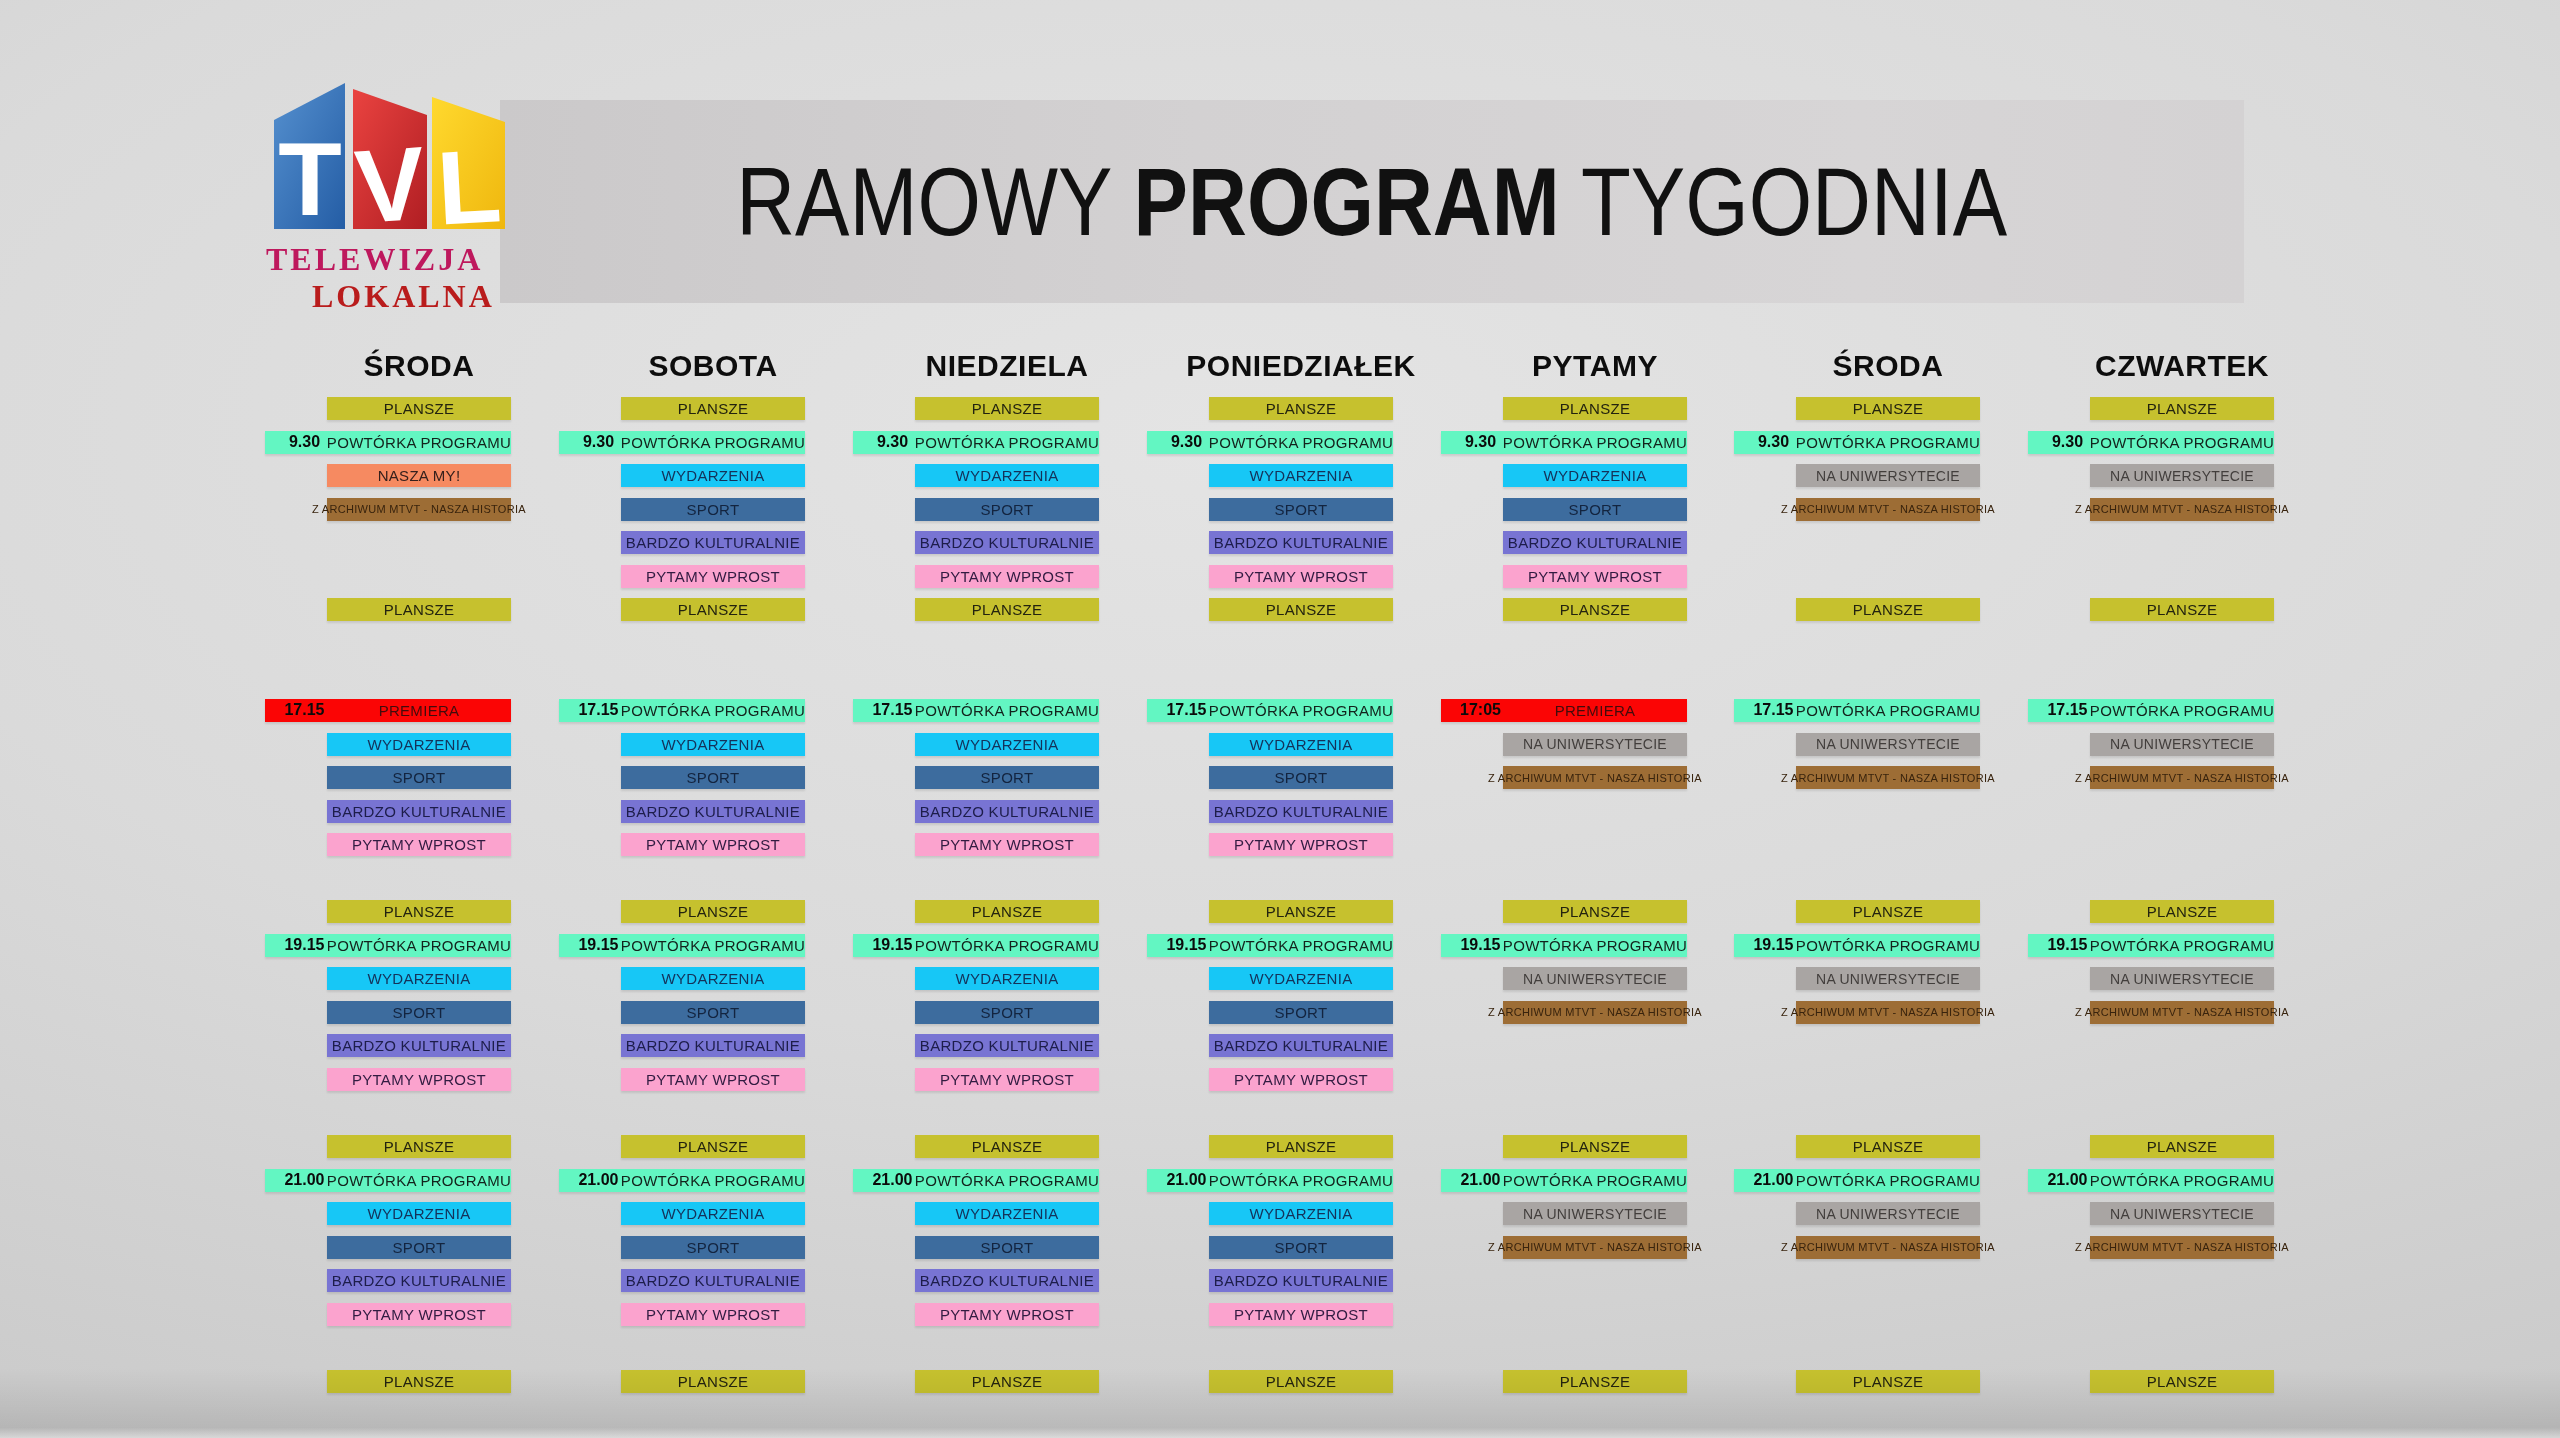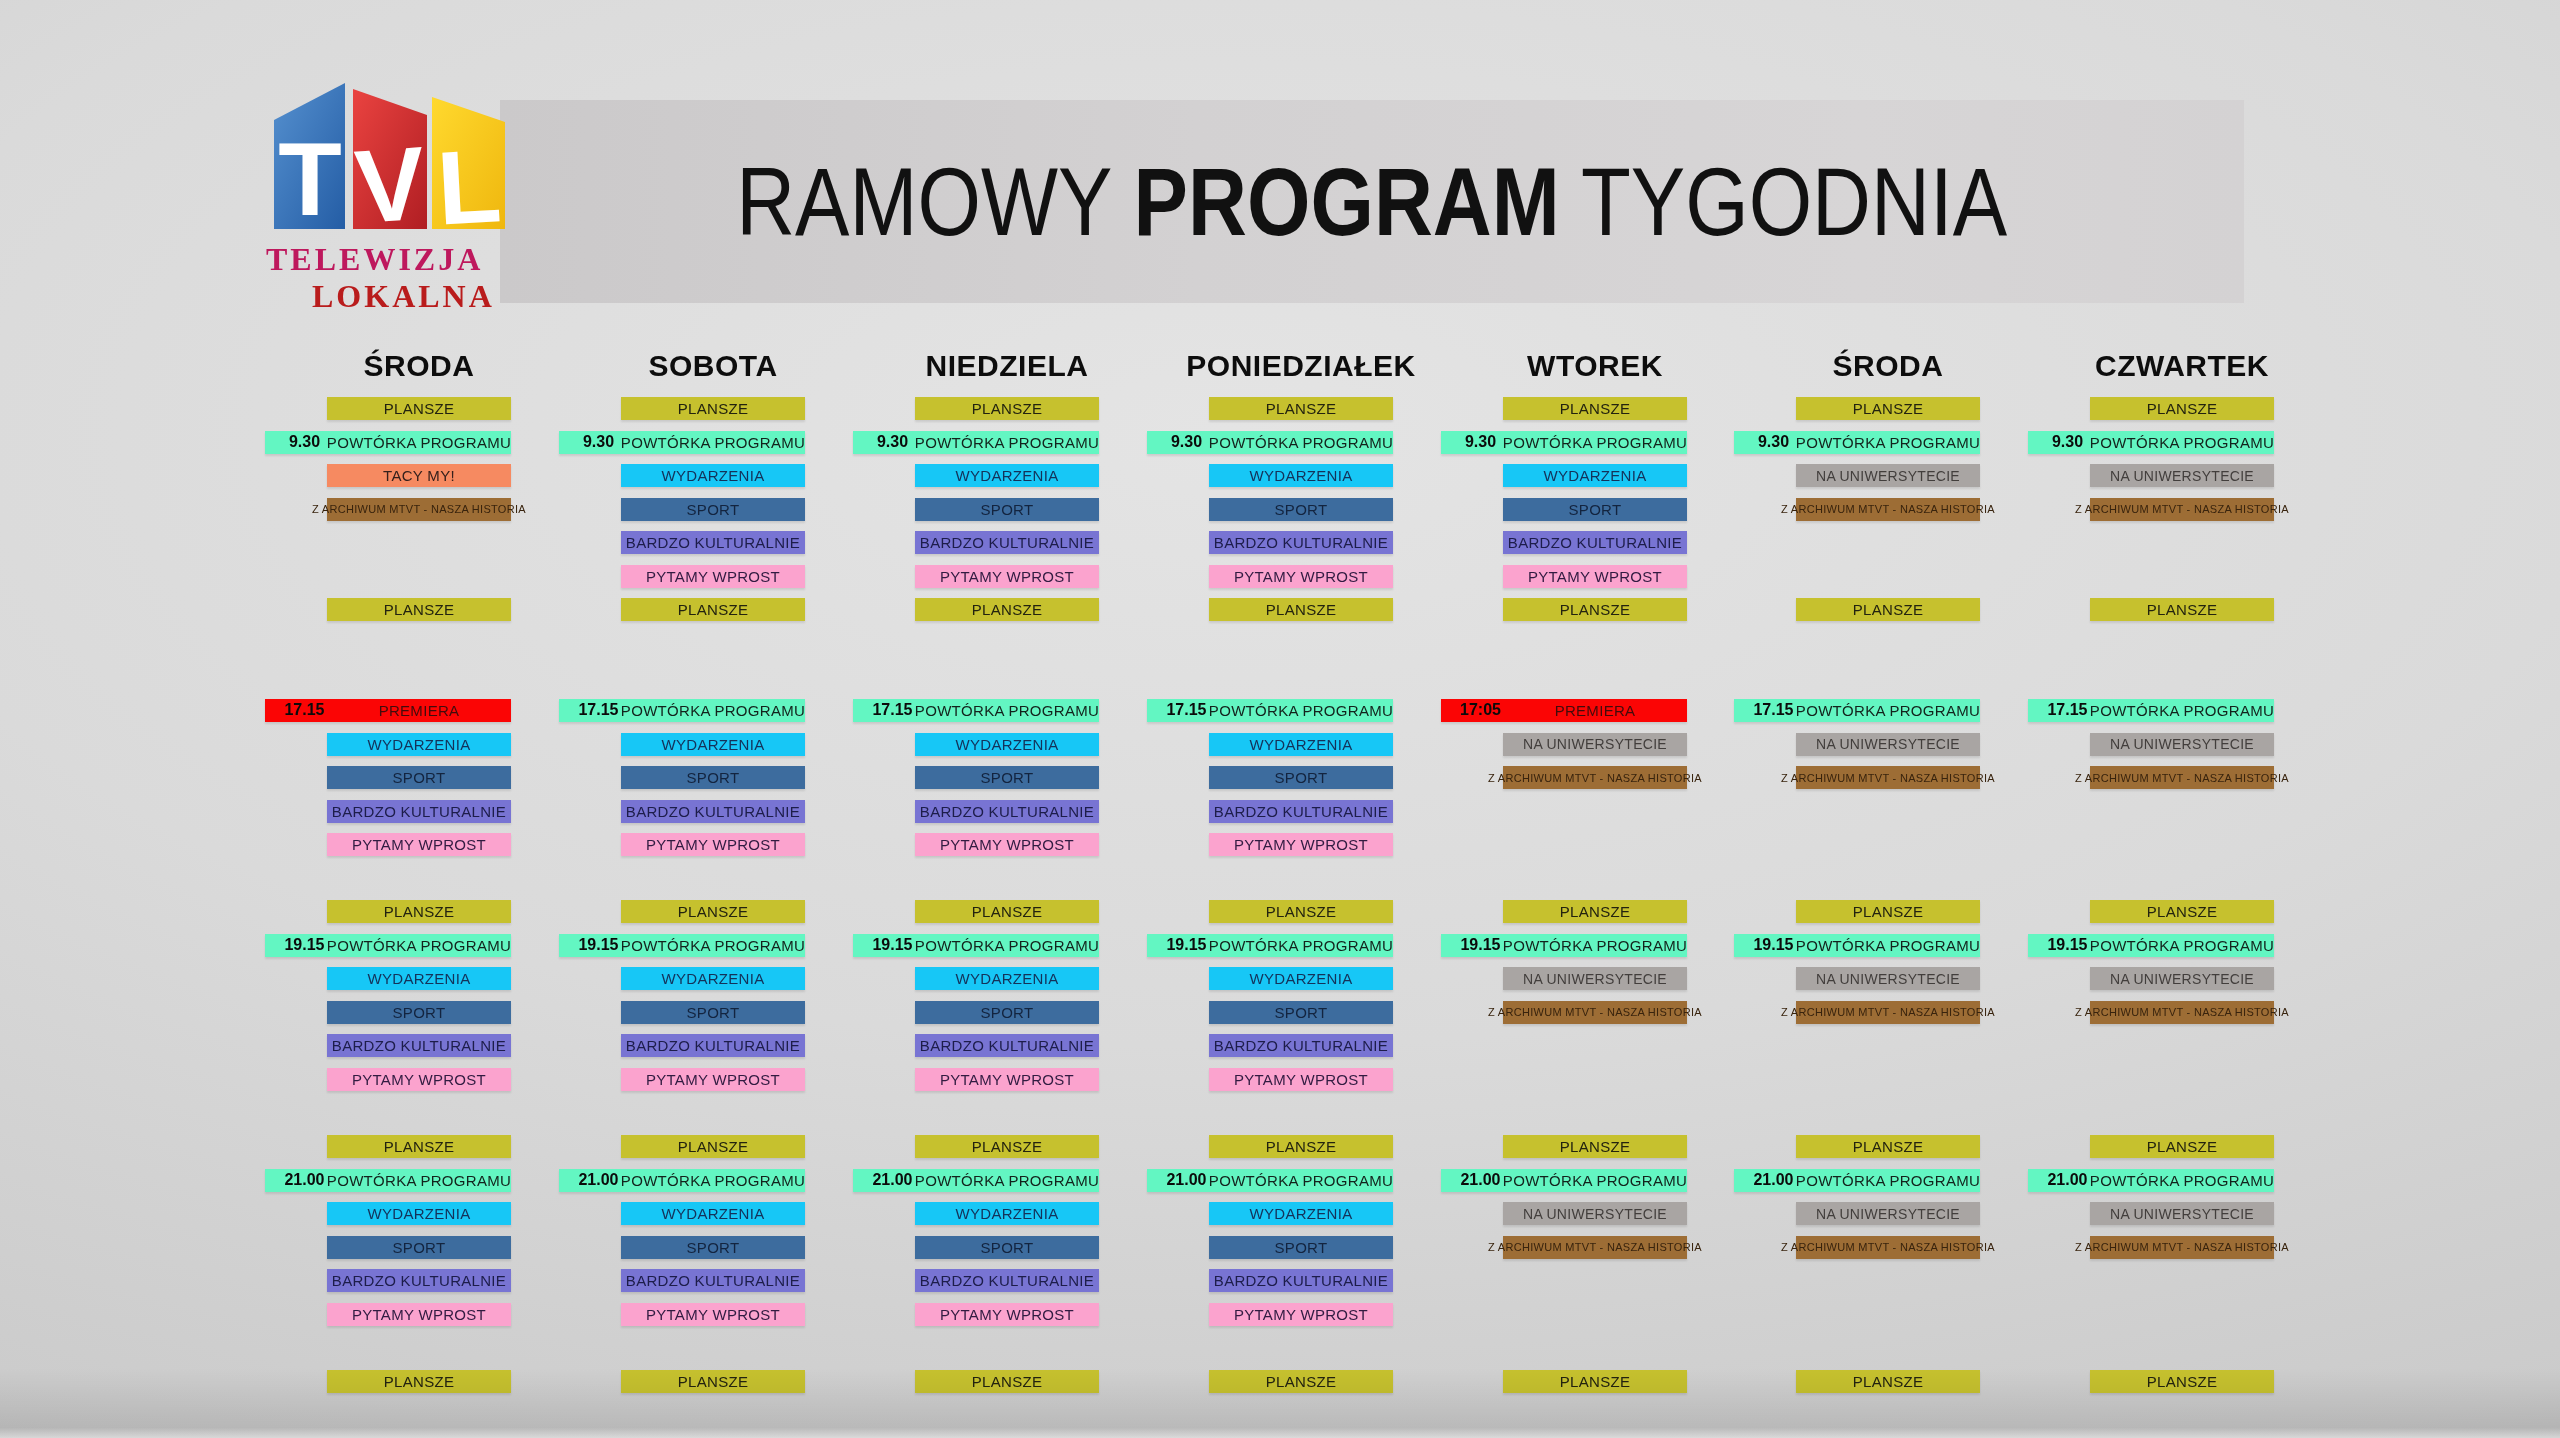--- a/index.html
+++ b/index.html
@@ -88,21 +88,21 @@
     <div class="day-column" style="left: 327px;">
       <div class="day-header">ŚRODA</div>
       <div class="bar" style="top: 0px; background: rgb(198, 193, 46);">
         <span class="lbl" style="color: rgb(35, 35, 15); font-size: 15px;">PLANSZE</span>
       </div>
       <div class="bar timed" style="top: 33.55px; background: rgb(99, 246, 194);">
         <span class="time">9.30</span>
         <span class="lbl" style="color: rgb(19, 35, 28); font-size: 15px;">POWTÓRKA  PROGRAMU</span>
       </div>
       <div class="bar" style="top: 67.1px; background: rgb(246, 138, 97);">
-        <span class="lbl" style="color: rgb(53, 32, 28); font-size: 15px;">TACY MY!</span>
+        <span class="lbl" style="color: rgb(53, 32, 28); font-size: 15px;">NASZA MY!</span>
       </div>
       <div class="bar" style="top: 100.65px; background: rgb(157, 109, 53);">
         <span class="lbl" style="color: rgb(56, 35, 13); font-size: 11px;">Z ARCHIWUM MTVT - NASZA HISTORIA</span>
       </div>
       <div class="bar" style="top: 201.3px; background: rgb(198, 193, 46);">
         <span class="lbl" style="color: rgb(35, 35, 15); font-size: 15px;">PLANSZE</span>
       </div>
       <div class="bar timed" style="top: 301.95px; background: rgb(251, 5, 5);">
         <span class="time">17.15</span>
         <span class="lbl" style="color: rgb(66, 12, 12); font-size: 15px;">PREMIERA</span>
@@ -401,21 +401,21 @@
         <span class="lbl" style="color: rgb(29, 29, 74); font-size: 15px;">BARDZO KULTURALNIE</span>
       </div>
       <div class="bar" style="top: 905.85px; background: rgb(251, 163, 206);">
         <span class="lbl" style="color: rgb(49, 27, 65); font-size: 15px;">PYTAMY WPROST</span>
       </div>
       <div class="bar" style="top: 972.95px; background: rgb(198, 193, 46);">
         <span class="lbl" style="color: rgb(35, 35, 15); font-size: 15px;">PLANSZE</span>
       </div>
     </div>
     <div class="day-column" style="left: 1503px;">
-      <div class="day-header">WTOREK</div>
+      <div class="day-header">PYTAMY</div>
       <div class="bar" style="top: 0px; background: rgb(198, 193, 46);">
         <span class="lbl" style="color: rgb(35, 35, 15); font-size: 15px;">PLANSZE</span>
       </div>
       <div class="bar timed" style="top: 33.55px; background: rgb(99, 246, 194);">
         <span class="time">9.30</span>
         <span class="lbl" style="color: rgb(19, 35, 28); font-size: 15px;">POWTÓRKA  PROGRAMU</span>
       </div>
       <div class="bar" style="top: 67.1px; background: rgb(23, 199, 246);">
         <span class="lbl" style="color: rgb(20, 50, 90); font-size: 15px;">WYDARZENIA</span>
       </div>

